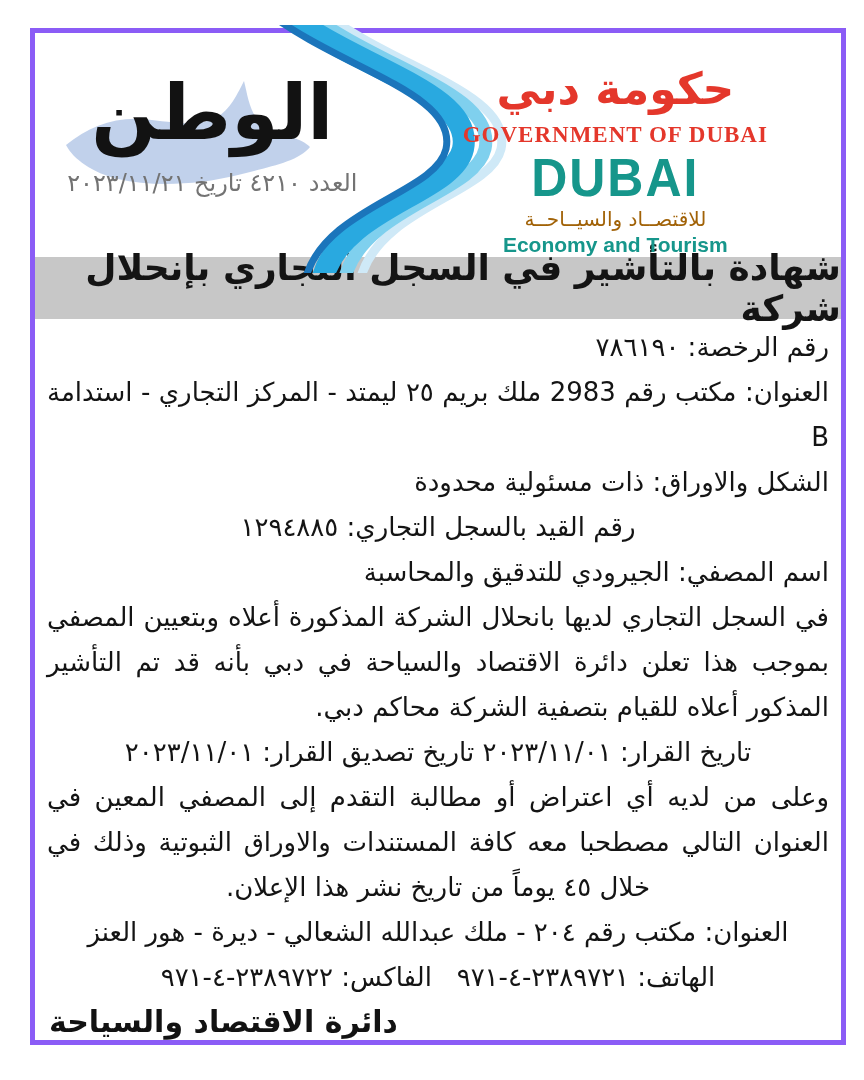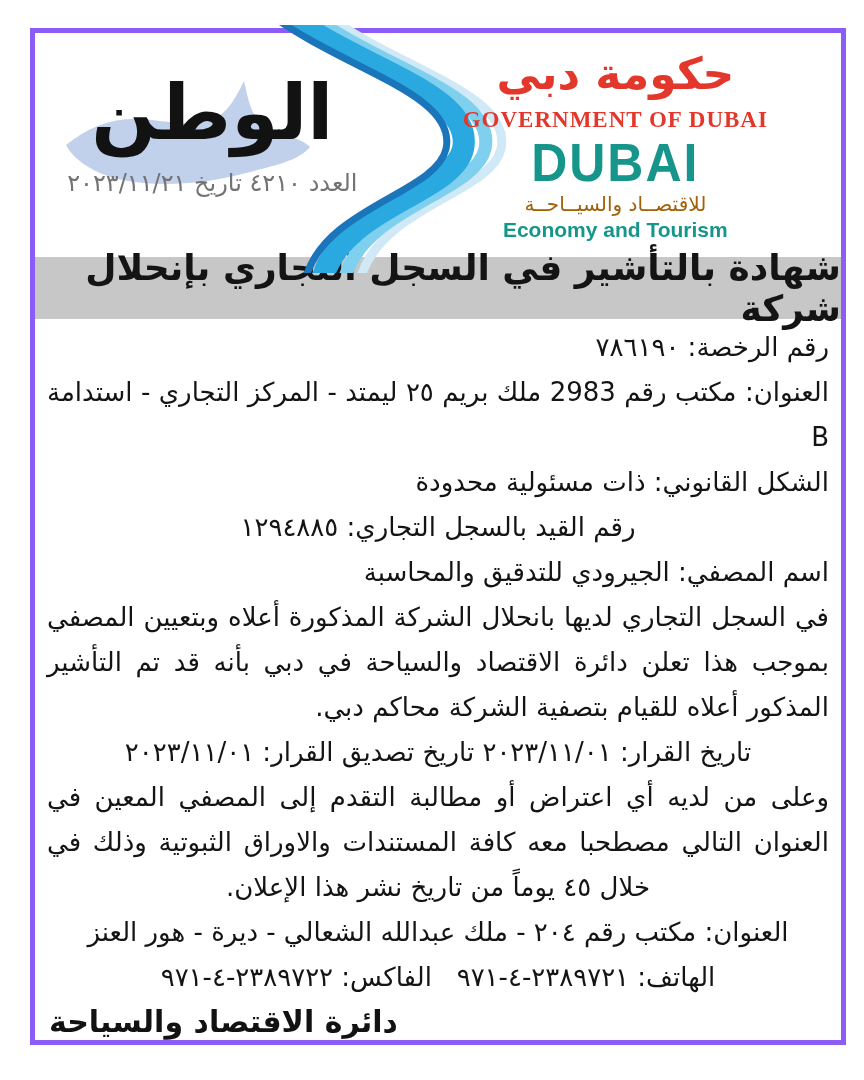--- a/index.html
+++ b/index.html
@@ -7,21 +7,21 @@
         font-family:"DejaVu Sans",sans-serif;}
   .ad{position:absolute;left:30px;top:28px;width:806px;height:1007px;border:5px solid #8b5cf6;background:#ffffff;}
 
   
   .header{position:relative;width:100%;height:224px;display:flex;direction:ltr;overflow:visible;}
   .ribbon{position:absolute;left:190px;top:-8px;width:290px;height:248px;z-index:1;pointer-events:none;}
   .masthead{position:relative;width:44%;z-index:2;text-align:center;}
   .uae-map{position:absolute;left:18px;top:34px;width:270px;height:150px;z-index:-1;}
   .mast-title{margin-top:38px;font-size:76px;line-height:84px;font-weight:bold;color:#121212;direction:rtl;}
   .issue{margin-top:14px;font-size:24px;color:#737373;direction:rtl;}
-  .gov{flex:1;z-index:2;text-align:center;padding-top:10px;}
+  .gov{flex:1;z-index:2;text-align:center;padding-top:25px;}
   .calli{font-size:44px;line-height:62px;font-weight:bold;color:#e4372b;direction:rtl;}
   .goven{font-size:23px;line-height:30px;font-weight:bold;color:#e4372b;
          font-family:"Liberation Serif",serif;letter-spacing:1px;}
   .dubai{font-size:50px;line-height:56px;font-weight:bold;color:#16968b;
          font-family:"Liberation Sans",sans-serif;letter-spacing:2px;transform:scaleY(1.08);}
   .deptar{font-size:20px;line-height:26px;color:#a16207;direction:rtl;}
   .depten{font-size:21px;line-height:26px;font-weight:bold;color:#16968b;
           font-family:"Liberation Sans",sans-serif;}
 
   
@@ -71,21 +71,21 @@
       </div>
     </div>
 
     <div class="titlebar">
       <span>شهادة بالتأشير في السجل التجاري بإنحلال شركة</span>
     </div>
 
     <div class="bodytext">
       <div class="line al-r">رقم الرخصة: ٧٨٦١٩٠</div>
       <div class="line al-j">العنوان: مكتب رقم 2983 ملك بريم ٢٥ ليمتد - المركز التجاري - استدامة B</div>
-      <div class="line al-r">الشكل القانوني: ذات مسئولية محدودة</div>
+      <div class="line al-r">الشكل والاوراق: ذات مسئولية محدودة</div>
       <div class="line al-c">رقم القيد بالسجل التجاري: ١٢٩٤٨٨٥</div>
       <div class="line al-r">اسم المصفي: الجيرودي للتدقيق والمحاسبة</div>
       <div class="line al-j">في السجل التجاري لديها بانحلال الشركة المذكورة أعلاه وبتعيين المصفي</div>
       <div class="line al-j">بموجب هذا تعلن دائرة الاقتصاد والسياحة في دبي بأنه قد تم التأشير</div>
       <div class="line al-r">المذكور أعلاه للقيام بتصفية الشركة محاكم دبي.</div>
       <div class="line al-c">تاريخ القرار: ٢٠٢٣/١١/٠١ تاريخ تصديق القرار: ٢٠٢٣/١١/٠١</div>
       <div class="line al-j">وعلى من لديه أي اعتراض أو مطالبة التقدم إلى المصفي المعين في</div>
       <div class="line al-j">العنوان التالي مصطحبا معه كافة المستندات والاوراق الثبوتية وذلك في</div>
       <div class="line al-c">خلال ٤٥ يوماً من تاريخ نشر هذا الإعلان.</div>
       <div class="line al-c">العنوان: مكتب رقم ٢٠٤ - ملك عبدالله الشعالي - ديرة - هور العنز</div>

